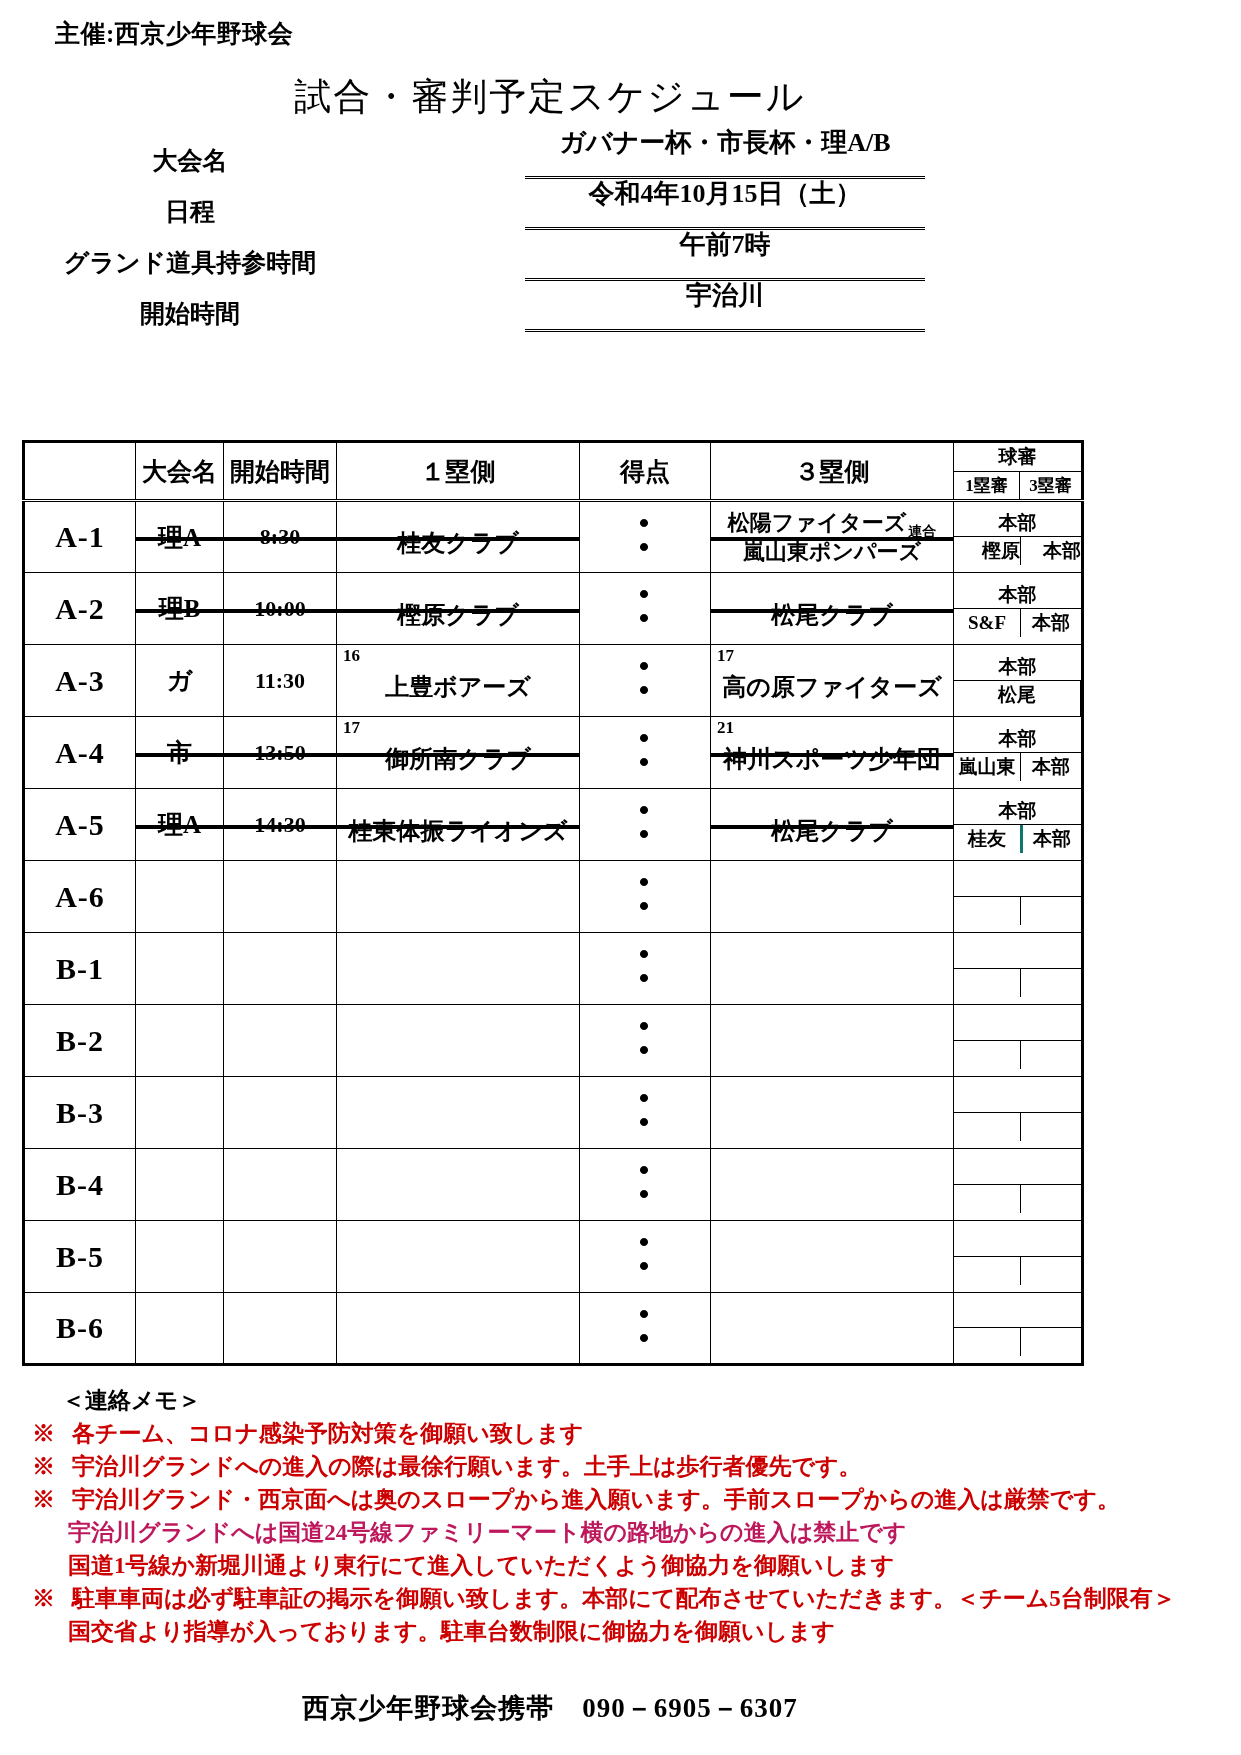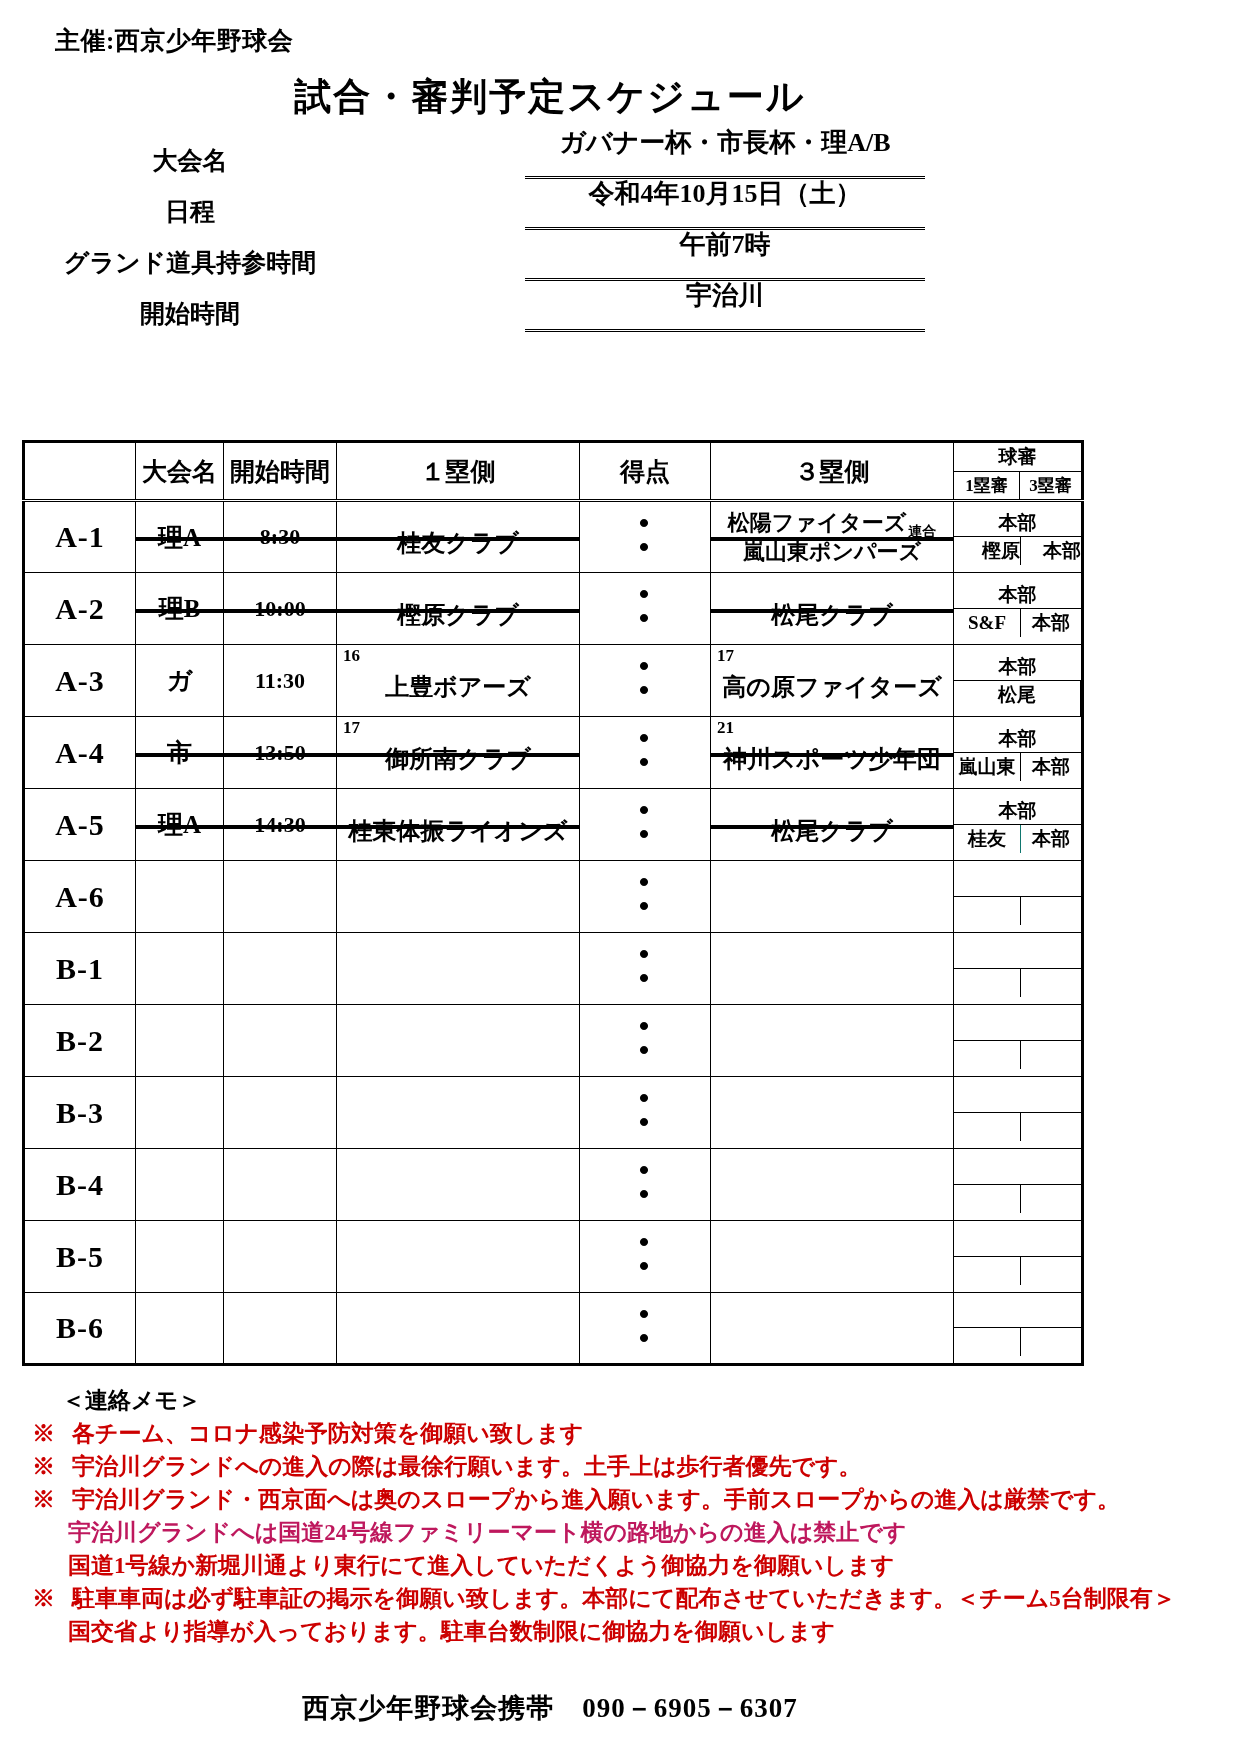--- a/index.html
+++ b/index.html
@@ -21,36 +21,36 @@
     width: 1241px;
     height: 1755px;
     padding: 0;
     box-sizing: border-box;
   }
 
   
   .organizer {
     position: absolute;
     left: 55px;
-    top: 24px;
+    top: 17px;
     font-size: 25px;
     font-weight: bold;
     letter-spacing: 0.5px;
     white-space: nowrap;
   }
 
   
   .doc-title {
     position: absolute;
     left: 0;
     top: 72px;
     width: 1100px;
     text-align: center;
     font-size: 37px;
-    font-weight: bold;
+    font-weight: normal;
     letter-spacing: 2px;
   }
 
   
   .fields {
     position: absolute;
     left: 0px;
     top: 130px;
     width: 1100px;
   }
@@ -413,21 +413,21 @@
             <td class="cell-team strikeable">
               <span class="team-main">桂東体振ライオンズ</span>
             </td>
             <td class="cell-score"><span class="dots"><span>•</span><span>•</span></span></td>
             <td class="cell-team strikeable">
               <span class="team-main">松尾クラブ</span>
             </td>
             <td colspan="2" style="padding: 0px;">
               <div class="ump-top">本部</div>
               <div style="display:flex;height:28px;">
-                <div class="ump-bot" style="flex:0 0 66px;border-right:1px solid #0f766e;">桂友</div>
+                <div class="ump-bot" style="flex:0 0 66px;border-right:3px solid #0f766e;">桂友</div>
                 <div class="ump-bot" style="flex:1;">本部</div>
               </div>
             </td>
           </tr>
           <tr class="row-data">
             <td class="cell-id">A-6</td>
             <td class="cell-tour strikeable"></td>
             <td class="cell-time strikeable"></td>
             <td class="cell-team strikeable">
               <span class="team-main"></span>

